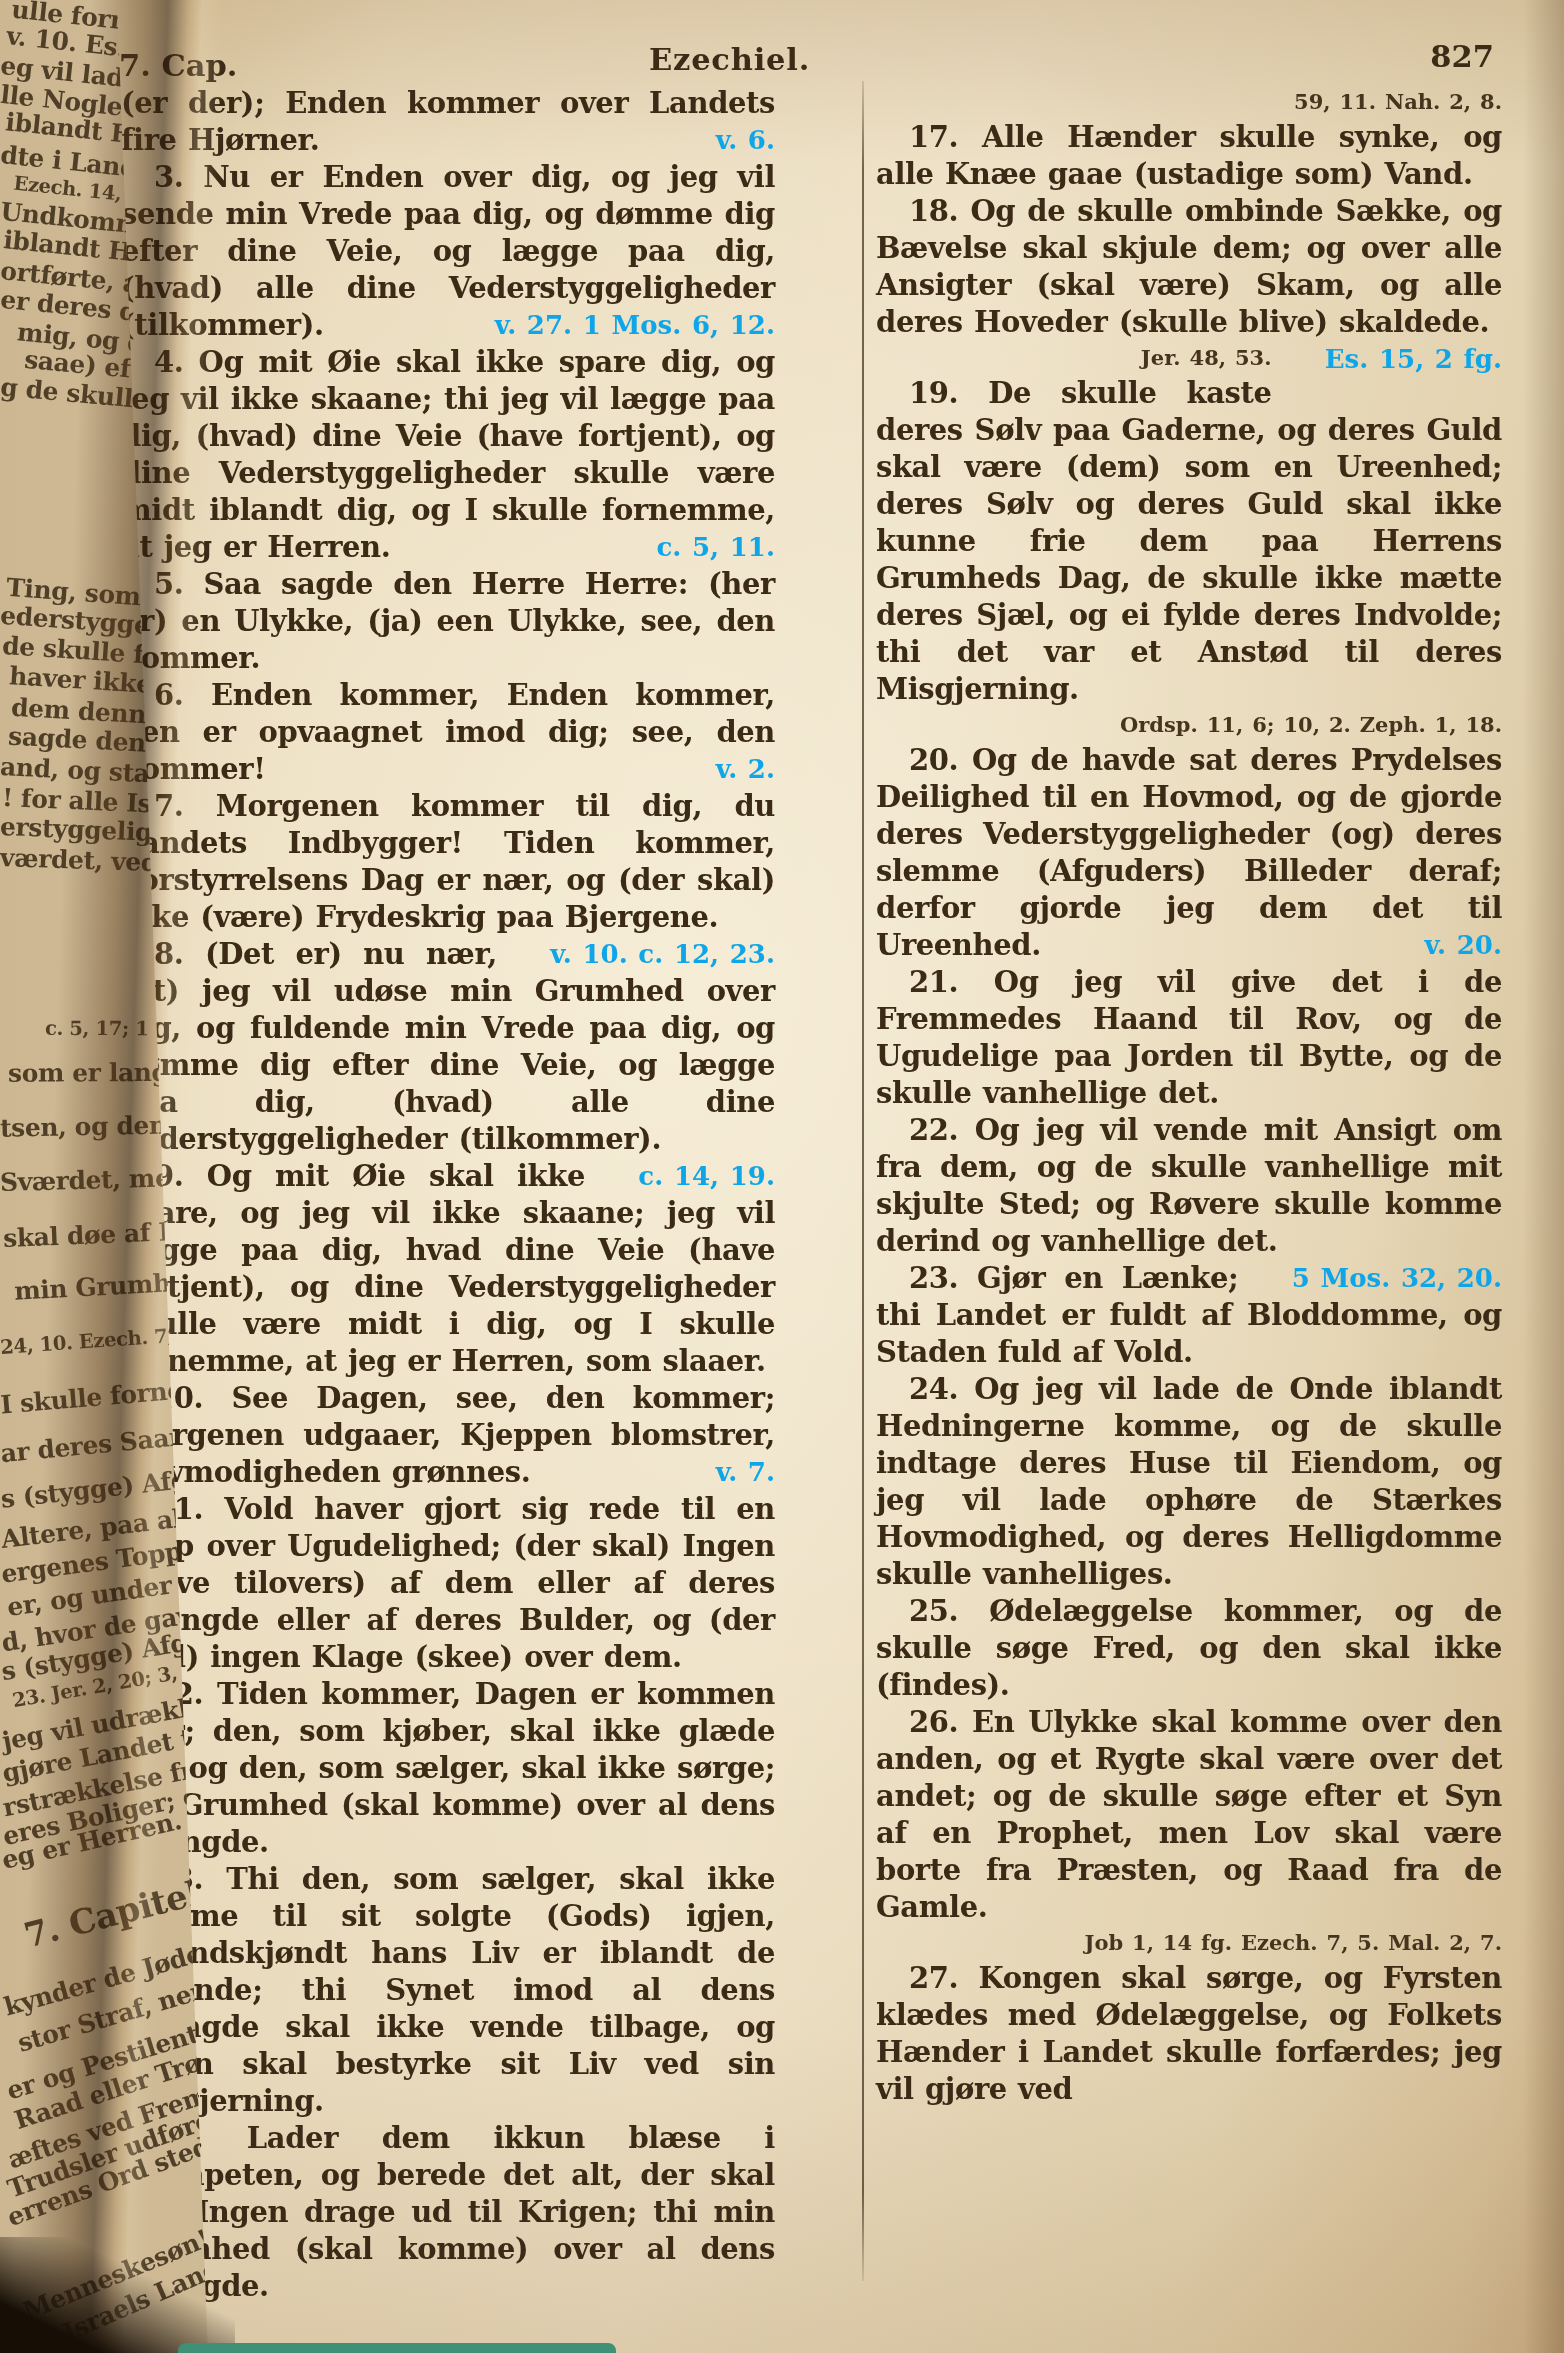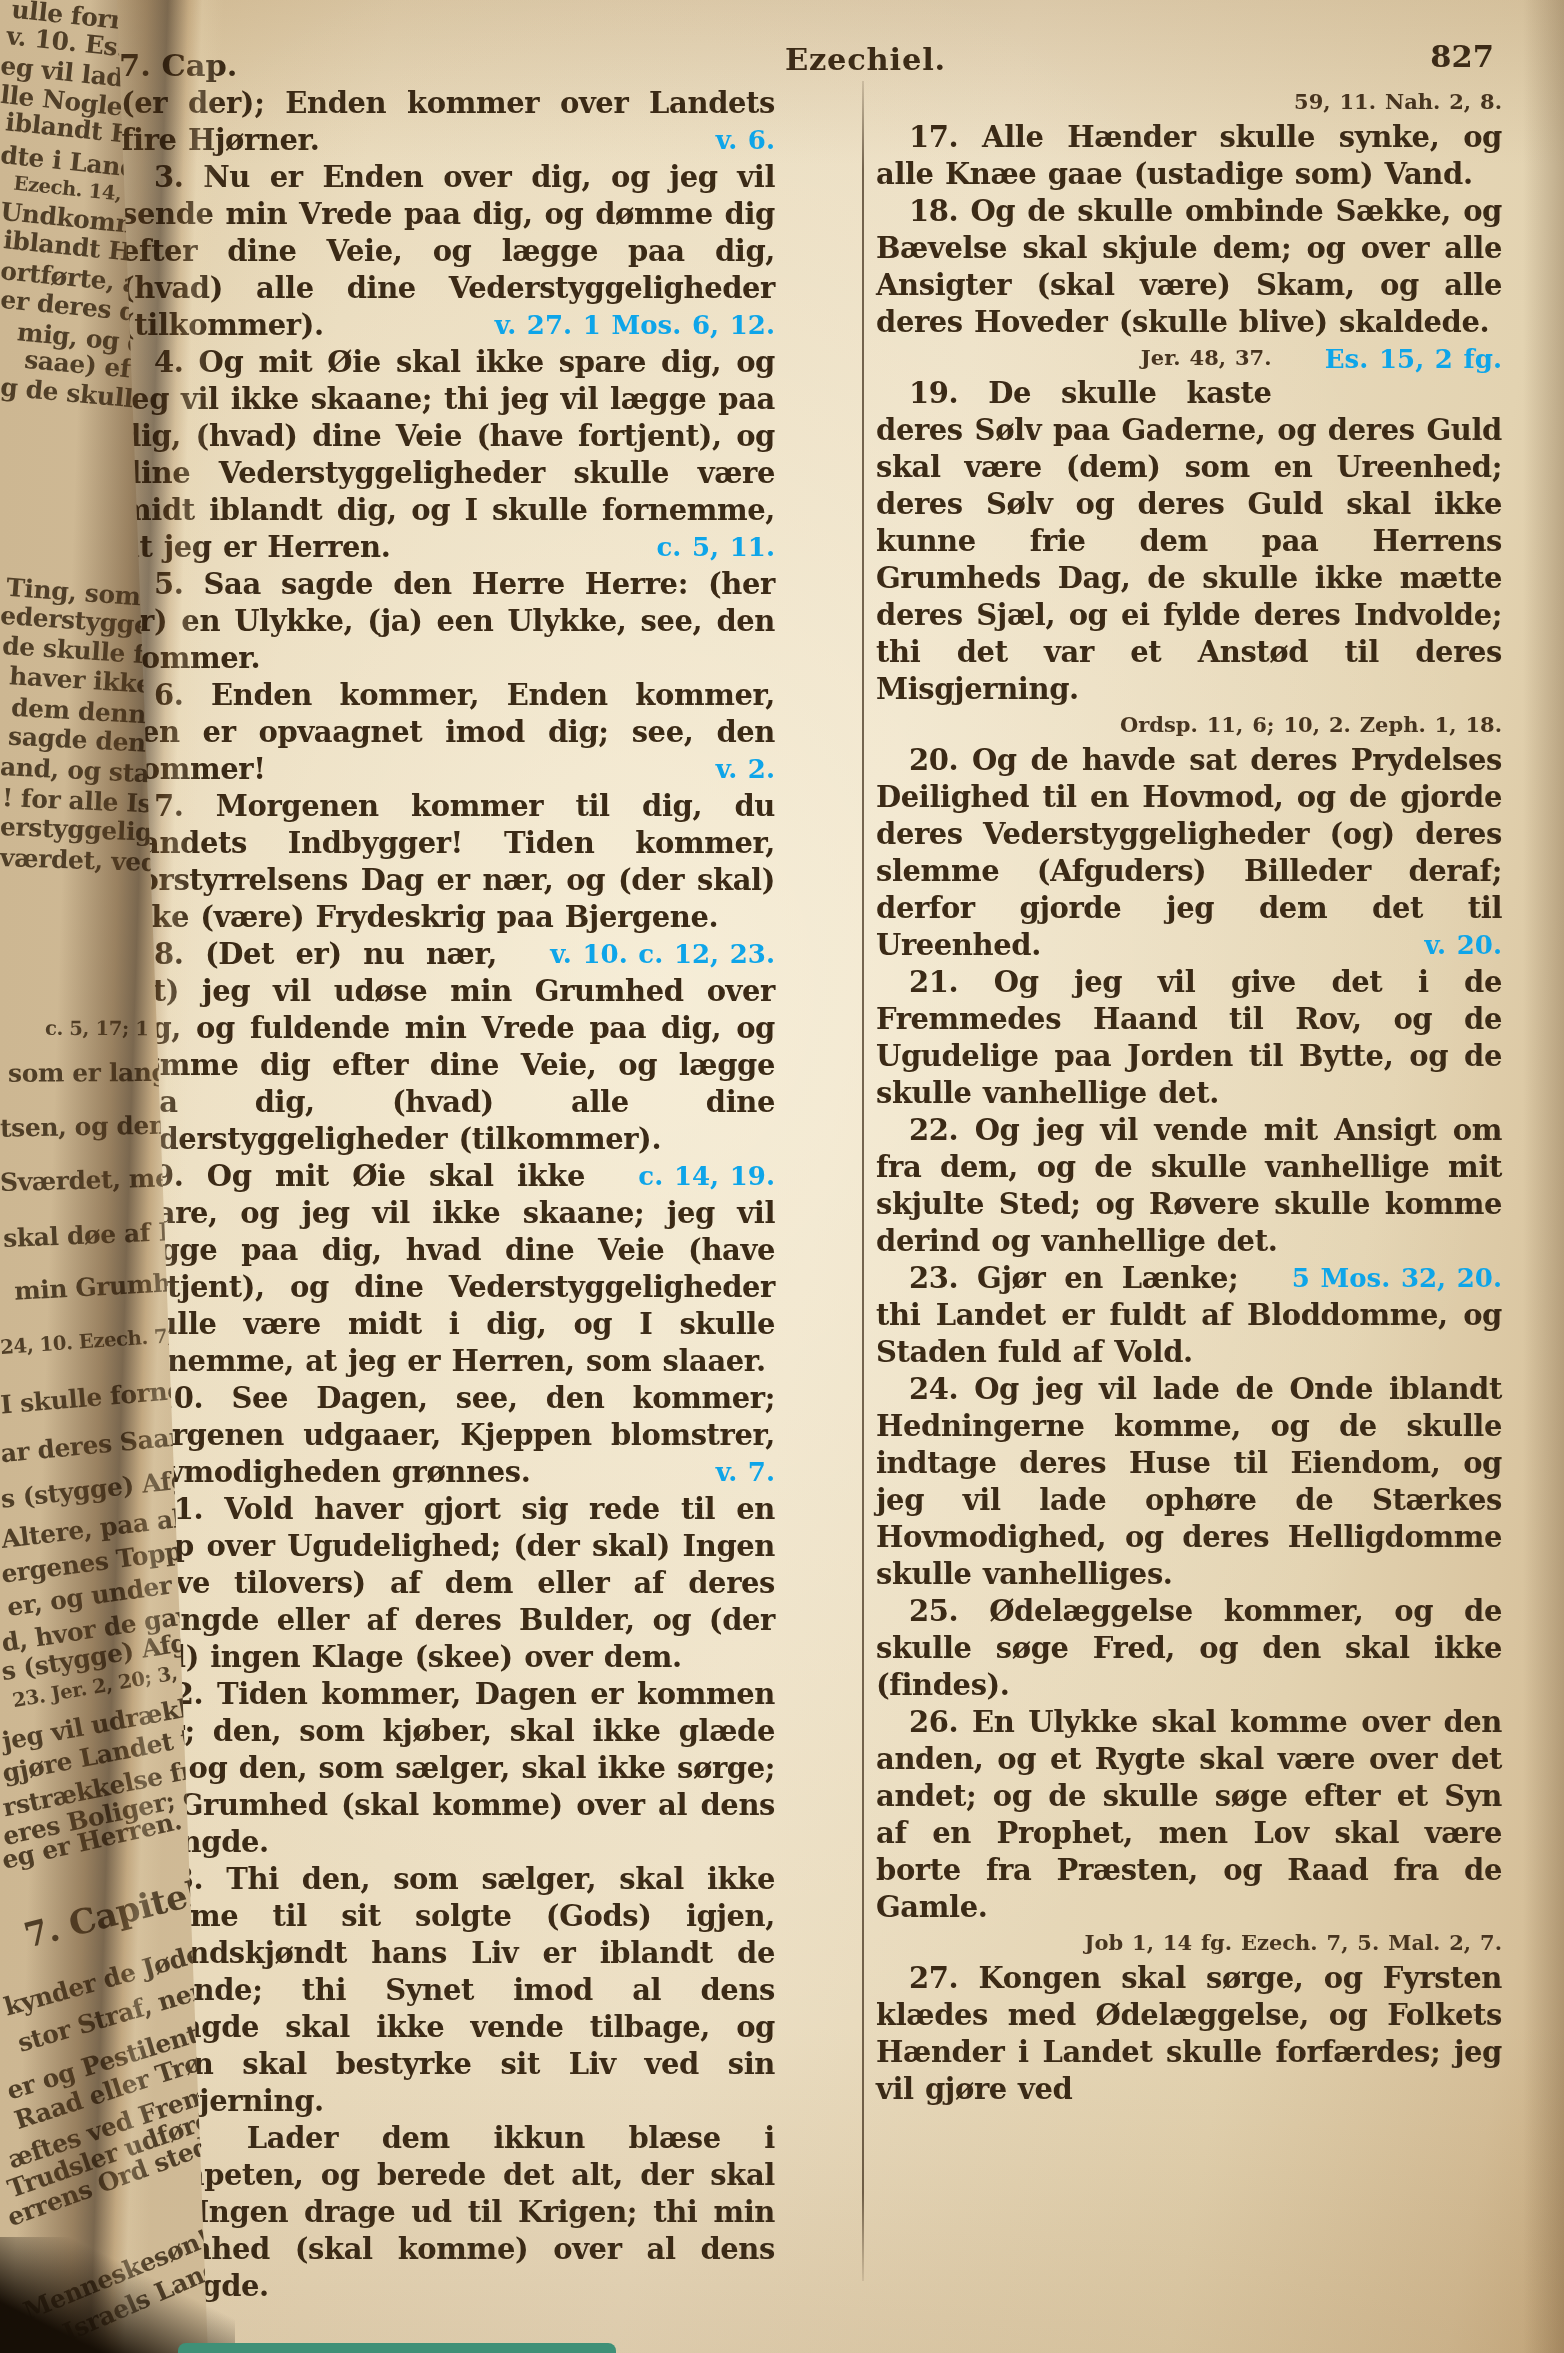--- a/index.html
+++ b/index.html
@@ -25,21 +25,21 @@
       rgba(38,22,9,0.5) 58%, rgba(150,108,58,0.22) 74%, rgba(233,216,180,0.25) 84%, rgba(150,108,58,0) 100%);}
   .right-edge{position:absolute;right:0;top:0;width:42px;height:100%;
     background:linear-gradient(to right, rgba(90,60,30,0), rgba(85,58,28,0.28));}
   .bottom-dark{position:absolute;left:0;bottom:0;width:235px;height:117px;
     background:linear-gradient(to top right,#170f06 22%, rgba(23,15,6,0) 65%);}
   .table-strip{position:absolute;left:178px;bottom:0;width:438px;height:11px;
     border-radius:7.8px 7.8px 0 0;}
   
   .hdr{position:absolute;top:38px;color:#3c2b17;font-weight:700;font-size:30.5px;}
   .hdr.cap{left:119px;top:47px;}
-  .hdr.title{left:649px;width:297px;text-align:right;top:41px;letter-spacing:0.8px;}
+  .hdr.title{left:649px;width:297px;text-align:left;top:41px;letter-spacing:0.8px;}
   .hdr.pageno{left:1377px;width:117px;text-align:right;font-family:"DejaVu Serif","Liberation Serif",serif;}
   
   .col{position:absolute;top:85px;color:#3b2a16;font-weight:700;
     font-size:29px;line-height:37px;text-align:justify;letter-spacing:-0.4px;word-spacing:1.6px;}
   .col-left{left:121px;width:654px;}
   .col-right{left:876px;width:626px;}
   .verse{margin:0;text-indent:33px;}
   .verse.noindent{text-indent:0;}
   .vref{float:right;font-size:26px;letter-spacing:0;padding-left:20.3px;color:#0ea5e9;}
   .refline{text-align:right;font-size:21px;line-height:34px;letter-spacing:0;
@@ -72,21 +72,21 @@
       <p class="verse"><span>10. See Dagen, see, den kommer; Morgenen udgaaer, Kjeppen blomstrer, Hovmodigheden grønnes. </span><span class="vref">v. 7.</span></p>
       <p class="verse"><span>11. Vold haver gjort sig rede til en Kjep over Ugudelighed; (der skal) Ingen (blive tilovers) af dem eller af deres Mængde eller af deres Bulder, og (der skal) ingen Klage (skee) over dem. </span></p>
       <p class="verse"><span>12. Tiden kommer, Dagen er kommen nær; den, som kjøber, skal ikke glæde sig, og den, som sælger, skal ikke sørge; thi Grumhed (skal komme) over al dens Mængde. </span></p>
       <p class="verse"><span>13. Thi den, som sælger, skal ikke komme til sit solgte (Gods) igjen, omendskjøndt hans Liv er iblandt de Levende; thi Synet imod al dens Mængde skal ikke vende tilbage, og Ingen skal bestyrke sit Liv ved sin Misgjerning. </span></p>
       <p class="verse"><span>14. Lader dem ikkun blæse i Trompeten, og berede det alt, der skal dog Ingen drage ud til Krigen; thi min Grumhed (skal komme) over al dens Mængde. </span></p>
     </div>
   <div class="col col-right" id="col-right">
       <div class="refline">59, 11.   Nah. 2, 8.</div>
       <p class="verse"><span>17. Alle Hænder skulle synke, og alle Knæe gaae (ustadige som) Vand. </span></p>
       <p class="verse"><span>18. Og de skulle ombinde Sække, og Bævelse skal skjule dem; og over alle Ansigter (skal være) Skam, og alle deres Hoveder (skulle blive) skaldede. </span><span class="vref">Es. 15, 2 fg.</span></p>
-      <div class="refline">Jer. 48, 37.</div>
+      <div class="refline">Jer. 48, 53.</div>
       <p class="verse"><span>19. De skulle kaste deres Sølv paa Gaderne, og deres Guld skal være (dem) som en Ureenhed; deres Sølv og deres Guld skal ikke kunne frie dem paa Herrens Grumheds Dag, de skulle ikke mætte deres Sjæl, og ei fylde deres Indvolde; thi det var et Anstød til deres Misgjerning. </span></p>
       <div class="refline">Ordsp. 11, 6; 10, 2.   Zeph. 1, 18.</div>
       <p class="verse"><span>20. Og de havde sat deres Prydelses Deilighed til en Hovmod, og de gjorde deres Vederstyggeligheder (og) deres slemme (Afguders) Billeder deraf; derfor gjorde jeg dem det til Ureenhed. </span><span class="vref">v. 20.</span></p>
       <p class="verse"><span>21. Og jeg vil give det i de Fremmedes Haand til Rov, og de Ugudelige paa Jorden til Bytte, og de skulle vanhellige det. </span></p>
       <p class="verse"><span>22. Og jeg vil vende mit Ansigt om fra dem, og de skulle vanhellige mit skjulte Sted; og Røvere skulle komme derind og vanhellige det. </span><span class="vref">5 Mos. 32, 20.</span></p>
       <p class="verse"><span>23. Gjør en Lænke; thi Landet er fuldt af Bloddomme, og Staden fuld af Vold. </span></p>
       <p class="verse"><span>24. Og jeg vil lade de Onde iblandt Hedningerne komme, og de skulle indtage deres Huse til Eiendom, og jeg vil lade ophøre de Stærkes Hovmodighed, og deres Helligdomme skulle vanhelliges. </span></p>
       <p class="verse"><span>25. Ødelæggelse kommer, og de skulle søge Fred, og den skal ikke (findes). </span></p>
       <p class="verse"><span>26. En Ulykke skal komme over den anden, og et Rygte skal være over det andet; og de skulle søge efter et Syn af en Prophet, men Lov skal være borte fra Præsten, og Raad fra de Gamle. </span></p>
       <div class="refline">Job 1, 14 fg.   Ezech. 7, 5.   Mal. 2, 7.</div>

